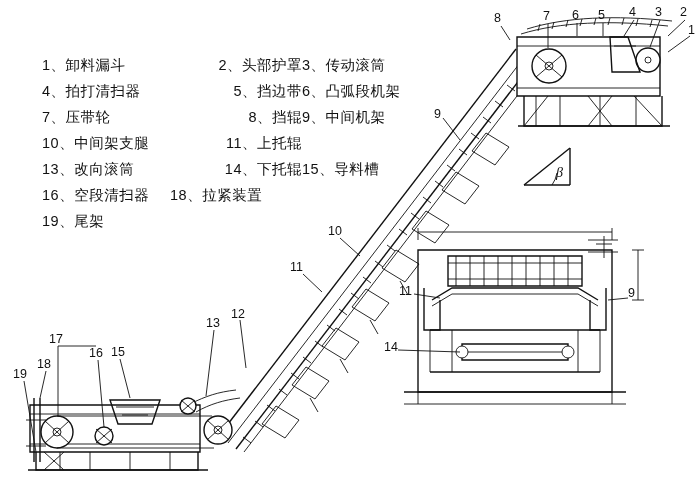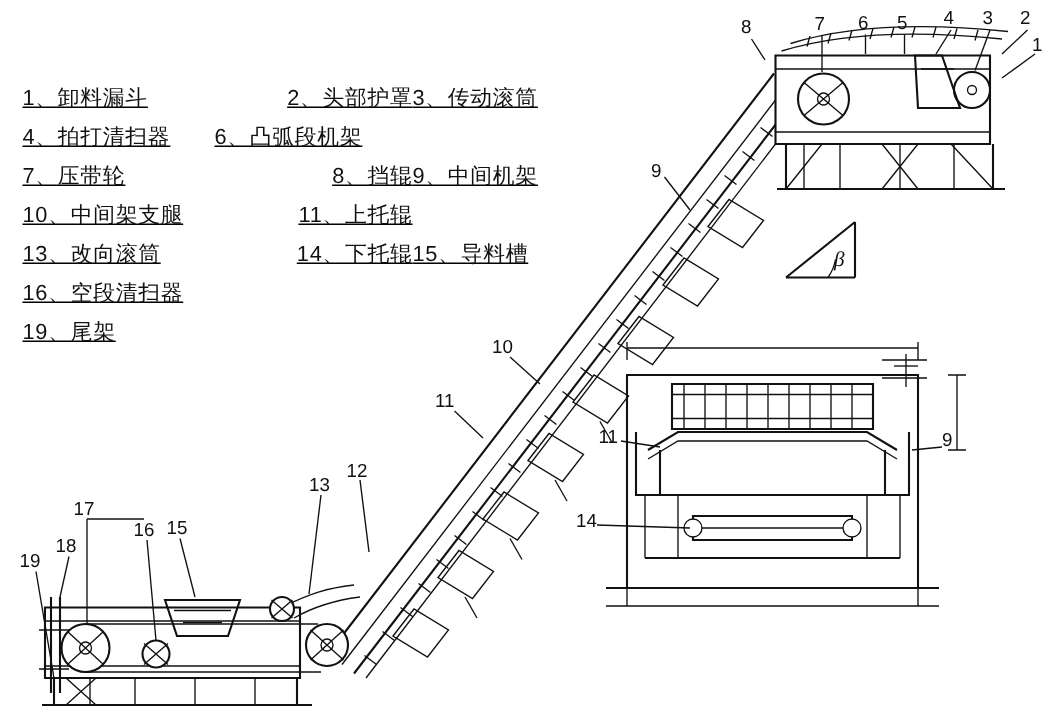--- a/index.html
+++ b/index.html
@@ -13,24 +13,23 @@
   #page {
     position: relative;
     width: 700px;
     height: 478px;
     background: #ffffff;
     overflow: hidden;
   }
   
   #legend {
     position: absolute;
-    left: 15px;
+    left: 42px;
     top: 52px;
     width: 380px;
-    text-decoration: underline;
   }
   .legend-row {
     display: flex;
     height: 26px;
     align-items: center;
     font-size: 14.5px;
     color: #111;
     letter-spacing: 0.5px;
   }
   .legend-item {
@@ -69,38 +68,40 @@
 <div id="page">
 
   <div id="legend">
     <div class="legend-row">
       <span class="legend-item col-a">1、卸料漏斗</span>
       <span class="legend-item col-b">2、头部护罩</span>
       <span class="legend-item col-c">3、传动滚筒</span>
     </div>
     <div class="legend-row">
       <span class="legend-item col-a">4、拍打清扫器</span>
+      <span class="legend-item col-b">5、挡边带</span>
       <span class="legend-item col-c">6、凸弧段机架</span>
     </div>
     <div class="legend-row">
       <span class="legend-item col-a">7、压带轮</span>
       <span class="legend-item col-b">8、挡辊</span>
       <span class="legend-item col-c">9、中间机架</span>
     </div>
     <div class="legend-row">
       <span class="legend-item col-a">10、中间架支腿</span>
       <span class="legend-item col-b">11、上托辊</span>
     </div>
     <div class="legend-row">
       <span class="legend-item col-a">13、改向滚筒</span>
       <span class="legend-item col-b">14、下托辊</span>
       <span class="legend-item col-c">15、导料槽</span>
     </div>
     <div class="legend-row">
       <span class="legend-item col-a">16、空段清扫器</span>
+      <span class="legend-item col-c">18、拉紧装置</span>
     </div>
     <div class="legend-row">
       <span class="legend-item col-a">19、尾架</span>
     </div>
   </div>
 
   <svg id="art" width="700" height="478" viewBox="0 0 700 478">
 
     <g>
 

